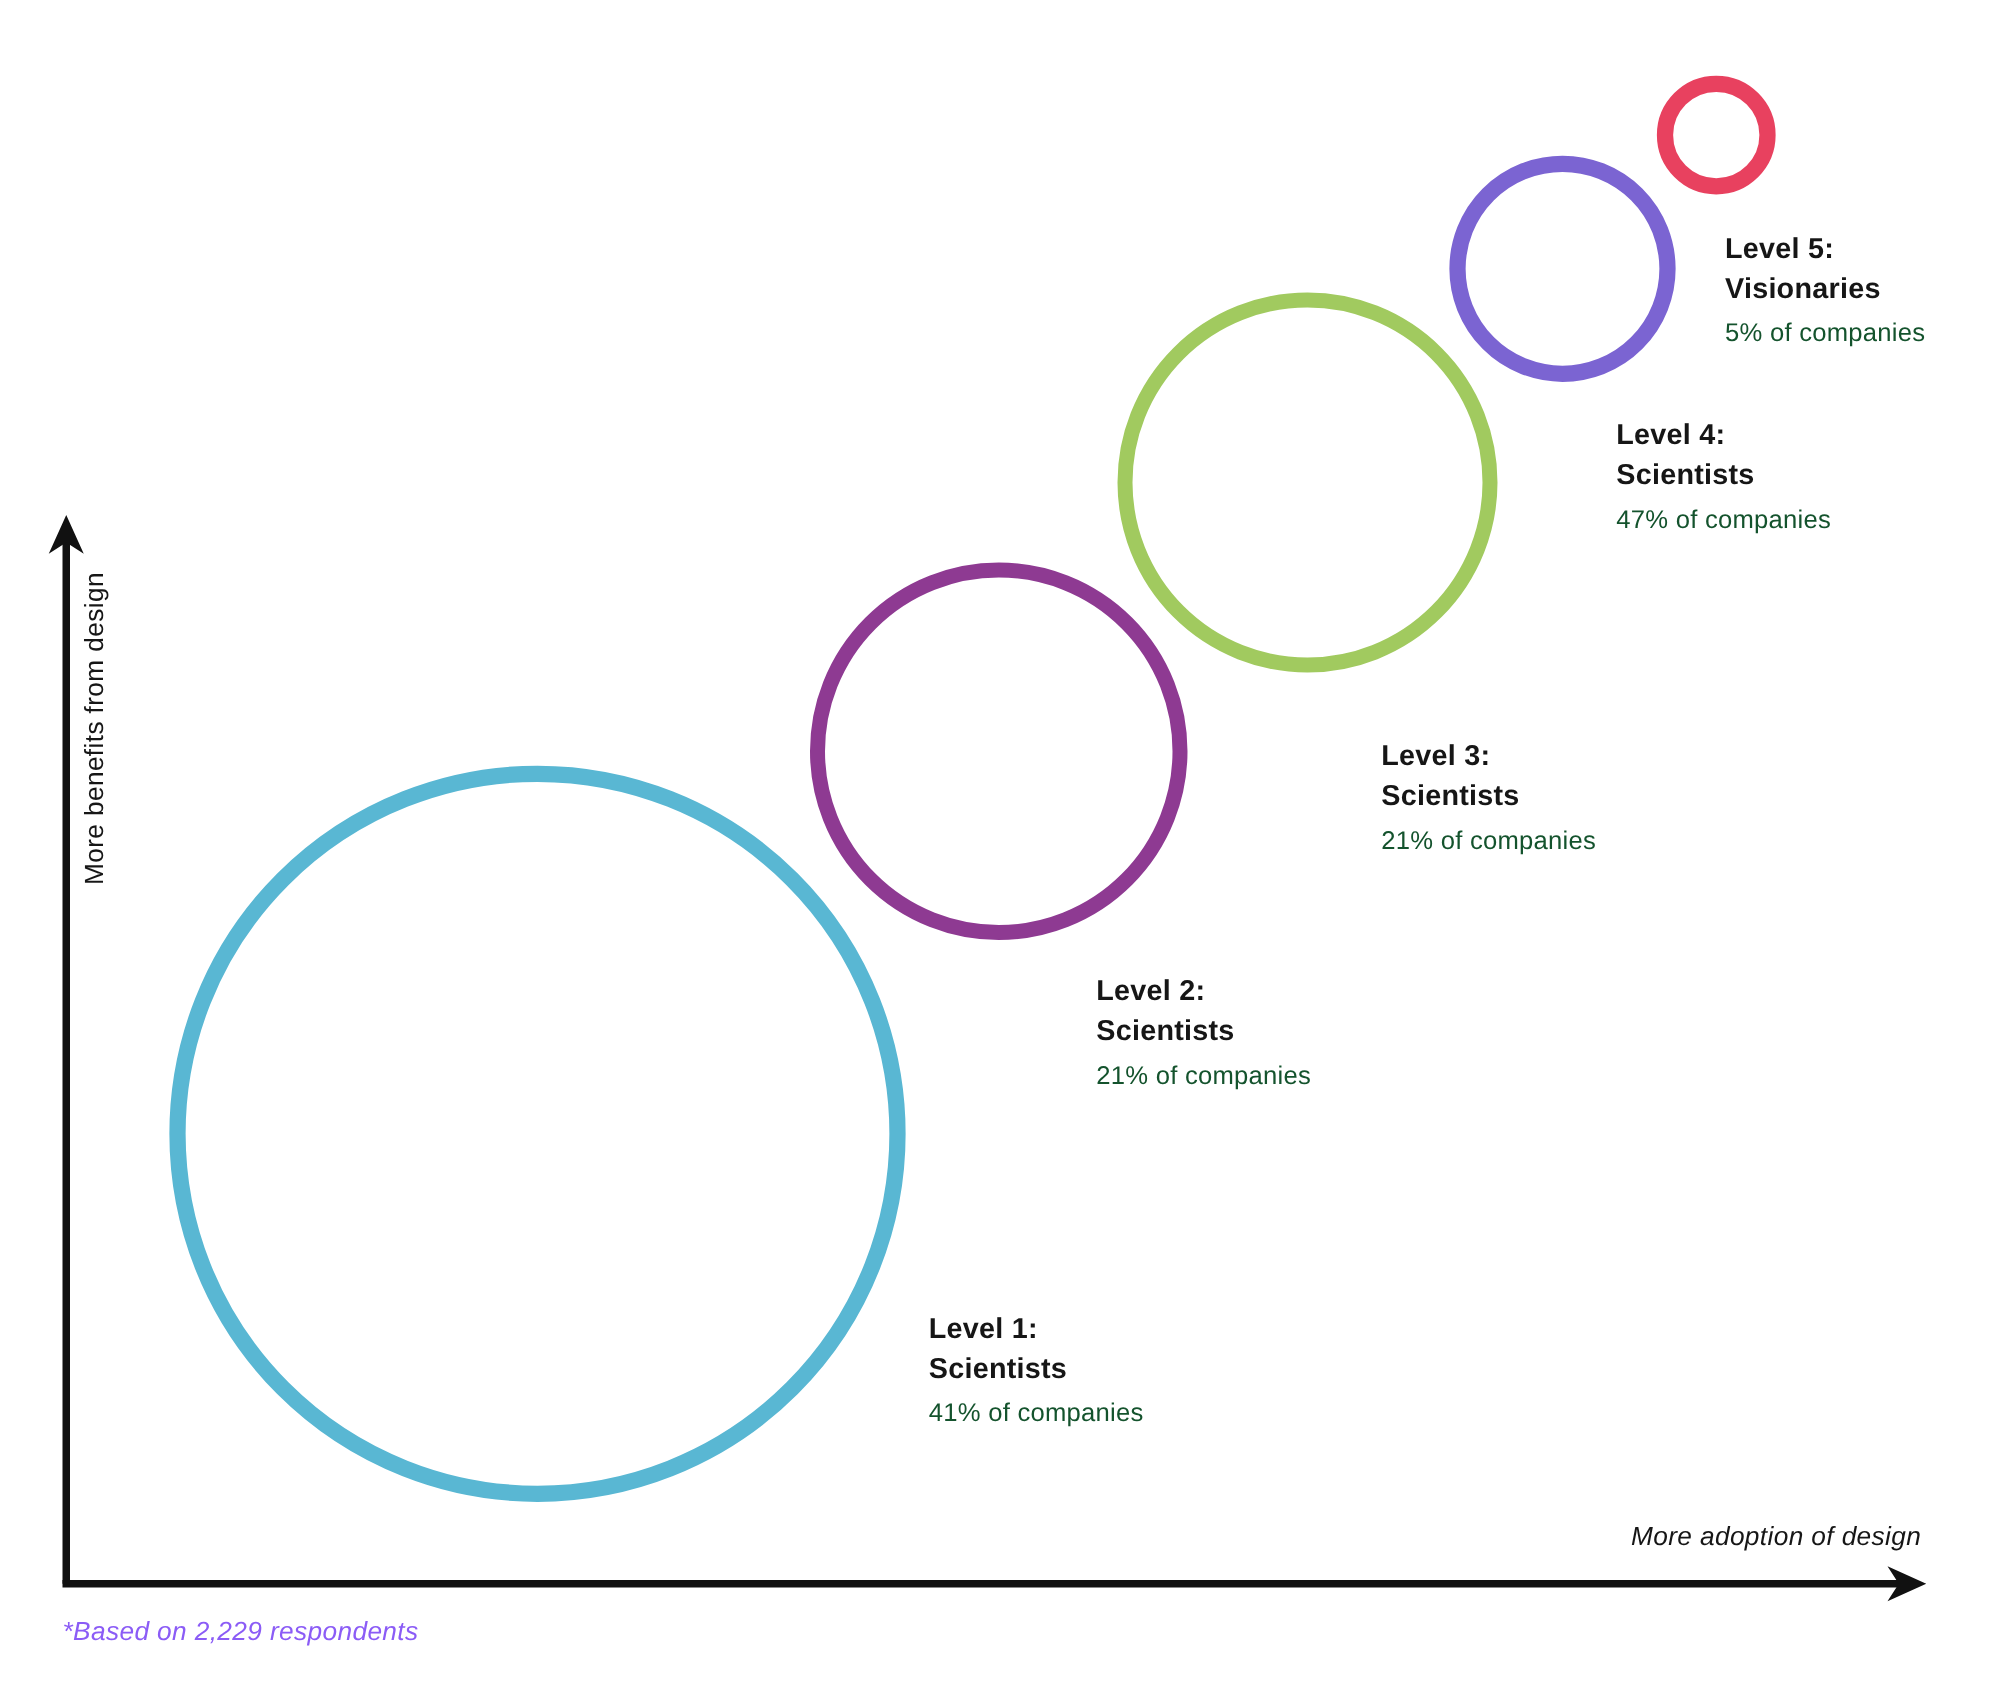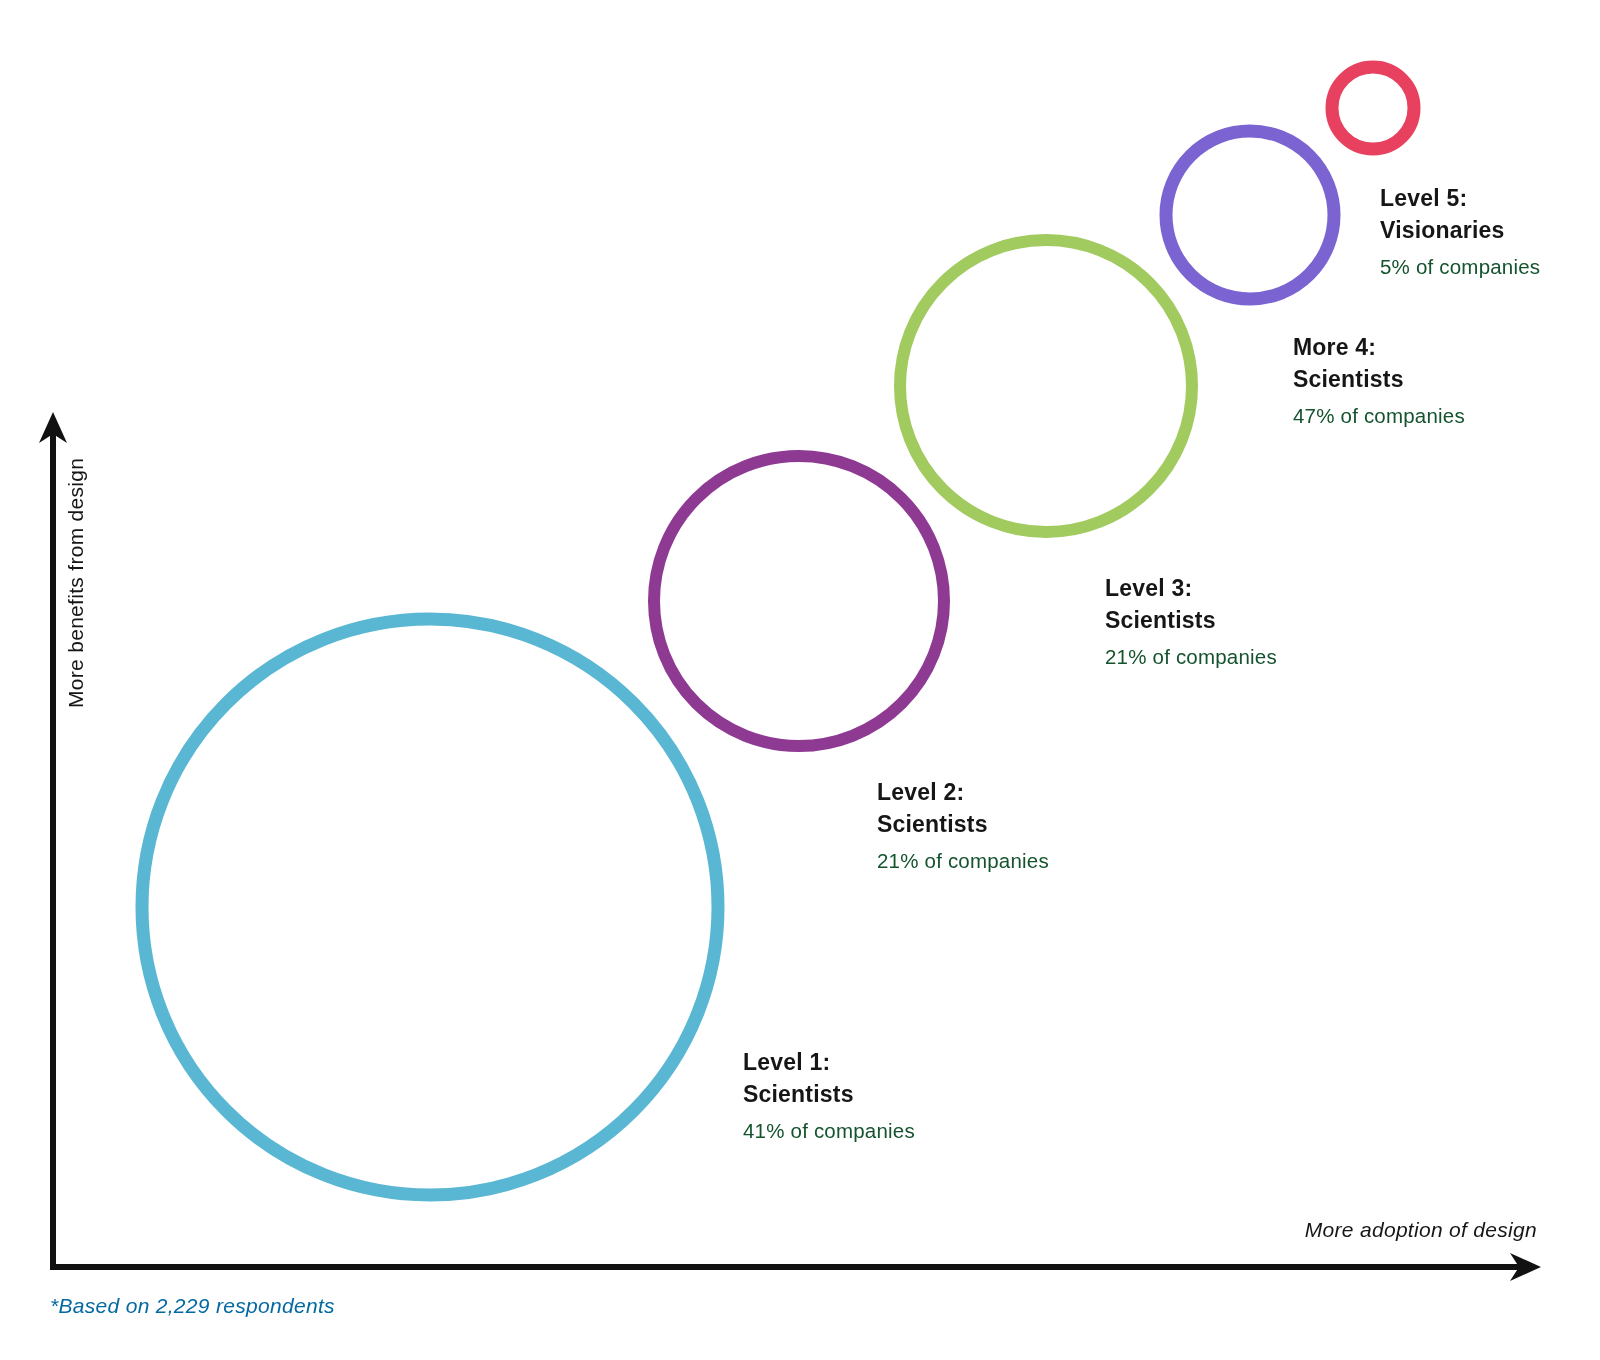--- a/index.html
+++ b/index.html
@@ -12,38 +12,38 @@
     overflow: hidden;
   }
   svg.layer { position: absolute; left: 0; top: 0; }
 
   .bubble-label { position: absolute; color: #161616; }
   .bubble-label .t { display: block; font-weight: bold; font-size: 23px; line-height: 32px; letter-spacing: 0.2px; }
   .bubble-label .s { display: block; font-weight: normal; font-size: 20.5px; line-height: 24px; margin-top: 9px; color: #14532d; letter-spacing: 0.2px; }
 
   .label-1 { left: 743px; top: 1046px; }
   .label-2 { left: 877px; top: 776px; }
-  .label-3 { left: 1105px; top: 572px; }
+  .label-3 { left: 1105px; top: 588px; }
   .label-4 { left: 1293px; top: 331px; }
   .label-5 { left: 1380px; top: 182px; }
 
   .xaxis-label {
     position: absolute; right: 63px; top: 1218px;
     font-size: 21px; color: #161616; letter-spacing: 0.3px; font-style: italic;
   }
   .yaxis-label {
     position: absolute; left: 0; top: 0;
     transform: translate(64px, 708px) rotate(-90deg);
     transform-origin: 0 0;
     white-space: nowrap;
     font-size: 21px; color: #161616; letter-spacing: 0.3px;
   }
   .footnote {
     position: absolute; left: 50px; top: 1294px;
-    font-style: italic; font-size: 21px; color: #0369a1; letter-spacing: 0.3px;
+    font-style: italic; font-size: 21px; color: #8b5cf6; letter-spacing: 0.3px;
   }
 </style>
 </head>
 <body>
 
 <div class="canvas">
 
   <svg class="layer" width="1600" height="1360" viewBox="0 0 1600 1360">
 
     <line x1="53" y1="430" x2="53" y2="1267" stroke="#111111" stroke-width="6"></line>
@@ -70,21 +70,21 @@
     <span class="s">21% of companies</span>
   </div>
 
   <div class="bubble-label label-3">
     <span class="t">Level 3:</span>
     <span class="t">Scientists</span>
     <span class="s">21% of companies</span>
   </div>
 
   <div class="bubble-label label-4">
-    <span class="t">More 4:</span>
+    <span class="t">Level 4:</span>
     <span class="t">Scientists</span>
     <span class="s">47% of companies</span>
   </div>
 
   <div class="bubble-label label-5">
     <span class="t">Level 5:</span>
     <span class="t">Visionaries</span>
     <span class="s">5% of companies</span>
   </div>
 

